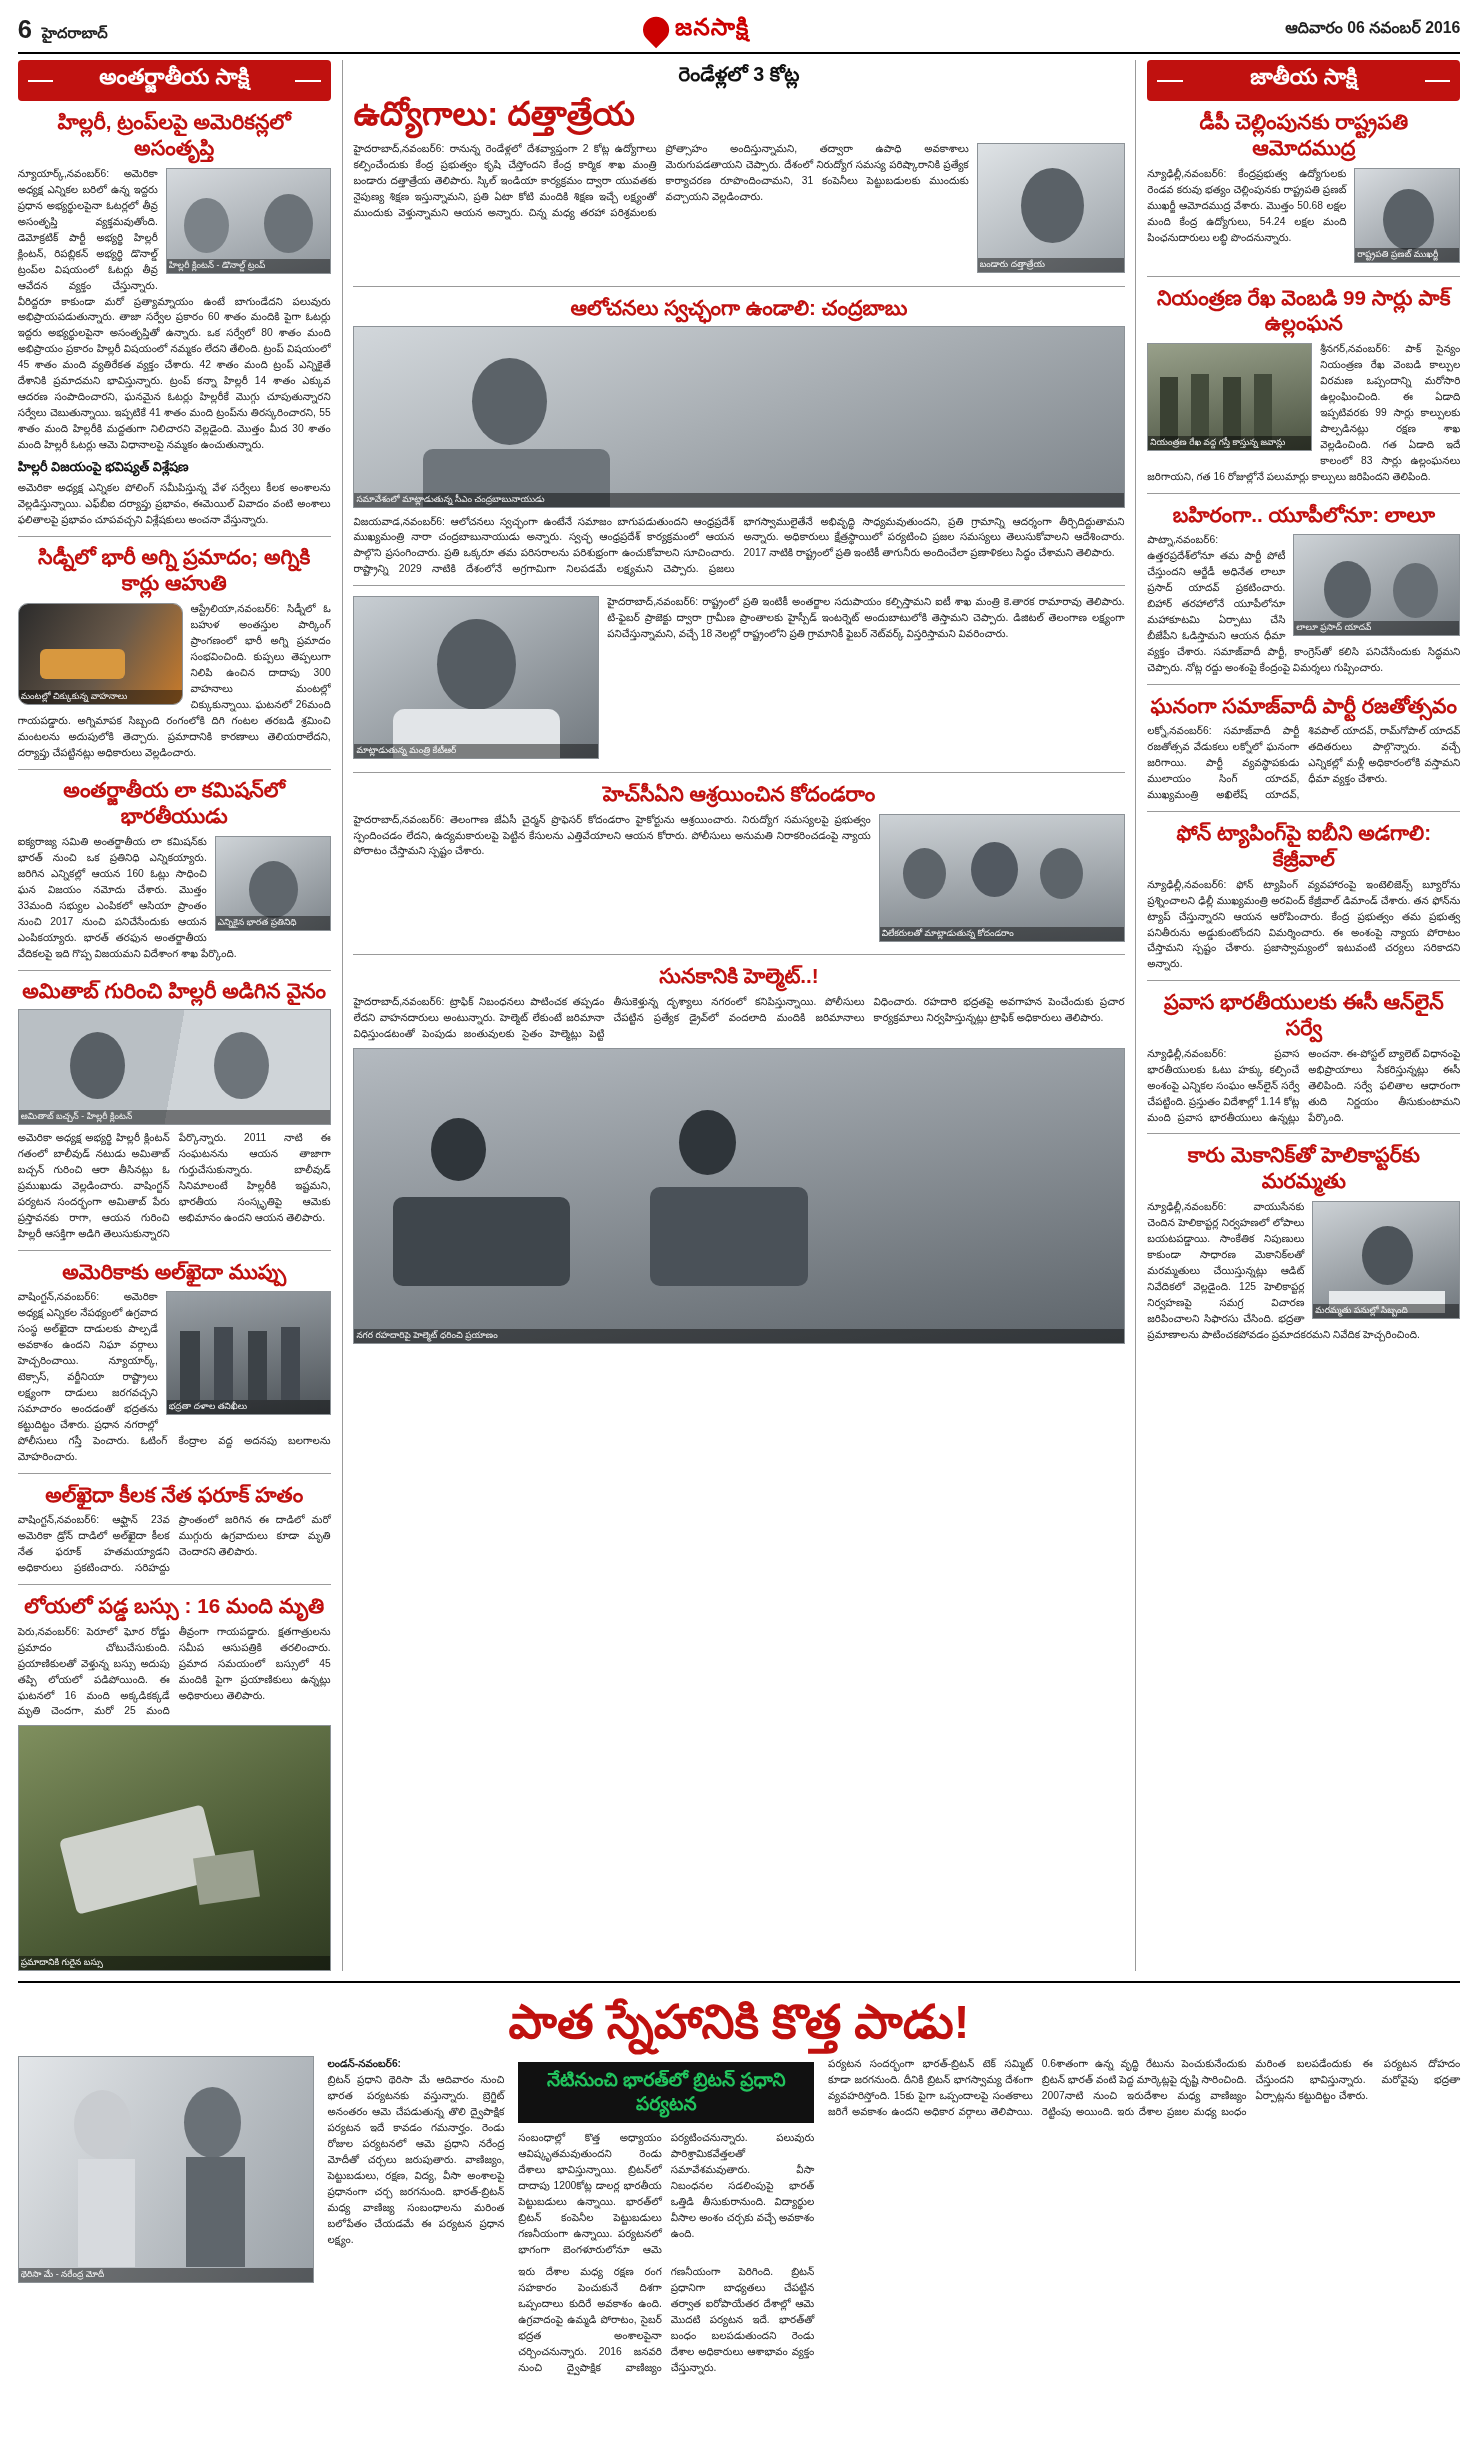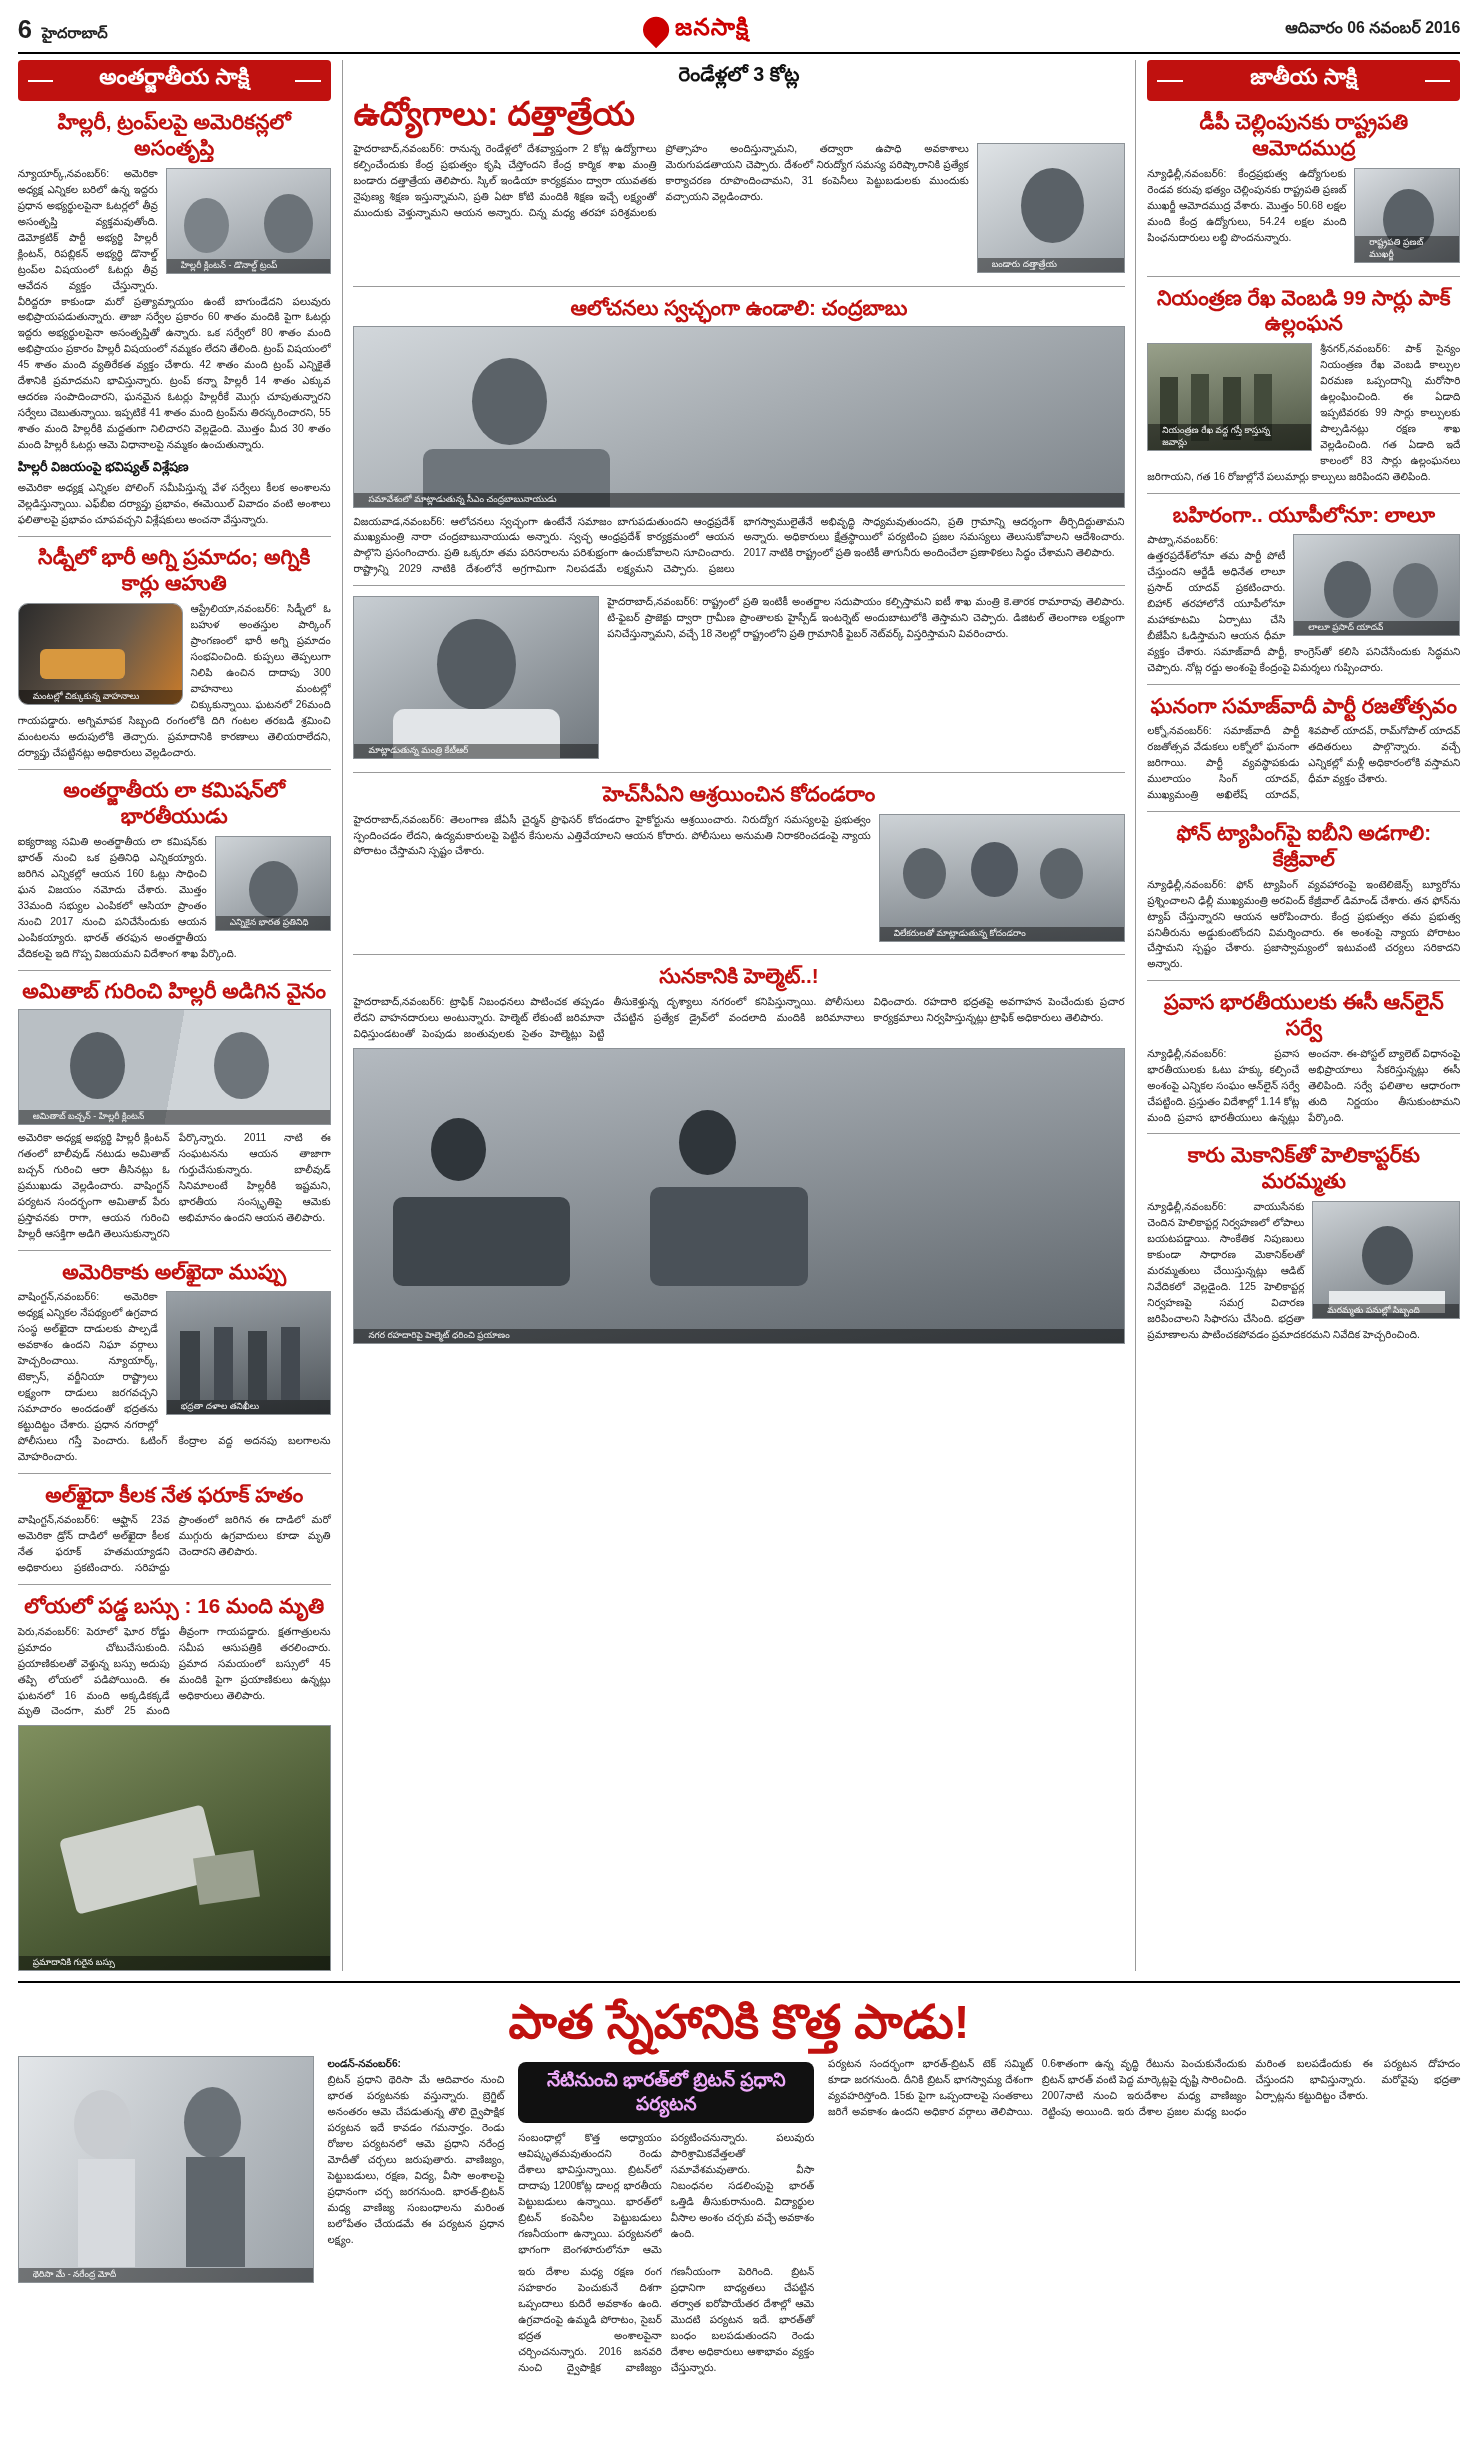--- a/index.html
+++ b/index.html
@@ -49,34 +49,34 @@
 
   .body-text { font-size:10.3px; line-height:1.55; text-align:justify; color:#1a1a1a;
      column-gap:8.9px; hyphens:auto; }
   .c2 { column-count:2; }
   .c3 { column-count:3; }
 
   .photo { background:#b9bfc4; position:relative; overflow:hidden;
      border:1px solid #8c9297; }
   .photo .ph-grad { position:absolute; inset:0; }
   .photo .cap { position:absolute; left:0; right:0; bottom:0; font-size:8.9px;
-     color:#fff; background:rgba(0,0,0,.45); padding:1px 14px; }
+     color:#fff; background:rgba(0,0,0,.45); padding:1px 2px; }
 
   .float-r { float:right; margin:2px 0 4.9px 7.9px; }
   .float-l { float:left; margin:2px 7.9px 4.9px 0; }
   .clear { clear:both; }
 
   .divider { border-top:1px solid #999; margin:7.9px 0; }
 
   
   .feature { margin-top:9.9px; border-top:2px solid #000; padding-top:7.9px; }
   .feature-title { font-size:47px; font-weight:bold; color:#c0110f; text-align:center;
      line-height:1.05; margin:5.9px 0 9.9px; }
-  .black-banner { background:#111; color:#f0abfc; text-align:center; font-weight:bold;
-     font-size:18.7px; line-height:1.3; padding:5.9px 7.9px; margin:5.9px 0 7.9px;border-radius:8px; }
+  .black-banner { background:#111; color:#22c55e; text-align:center; font-weight:bold;
+     font-size:18.7px; line-height:1.3; padding:5.9px 7.9px; margin:5.9px 0 7.9px; }
 
   
   .sil { position:absolute; background:#6e757b; border-radius:50%; }
   .sil2 { position:absolute; background:#555b61; }
 </style>
 </head>
 <body>
 
 <div class="page">
 

